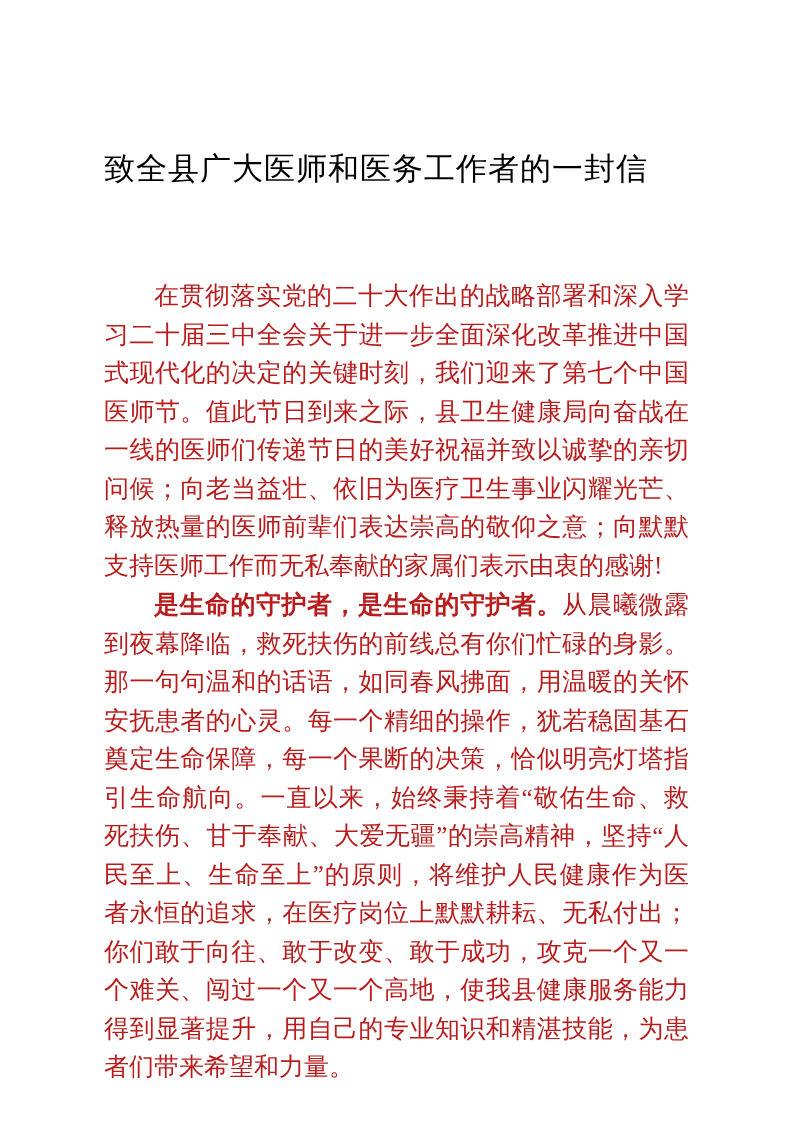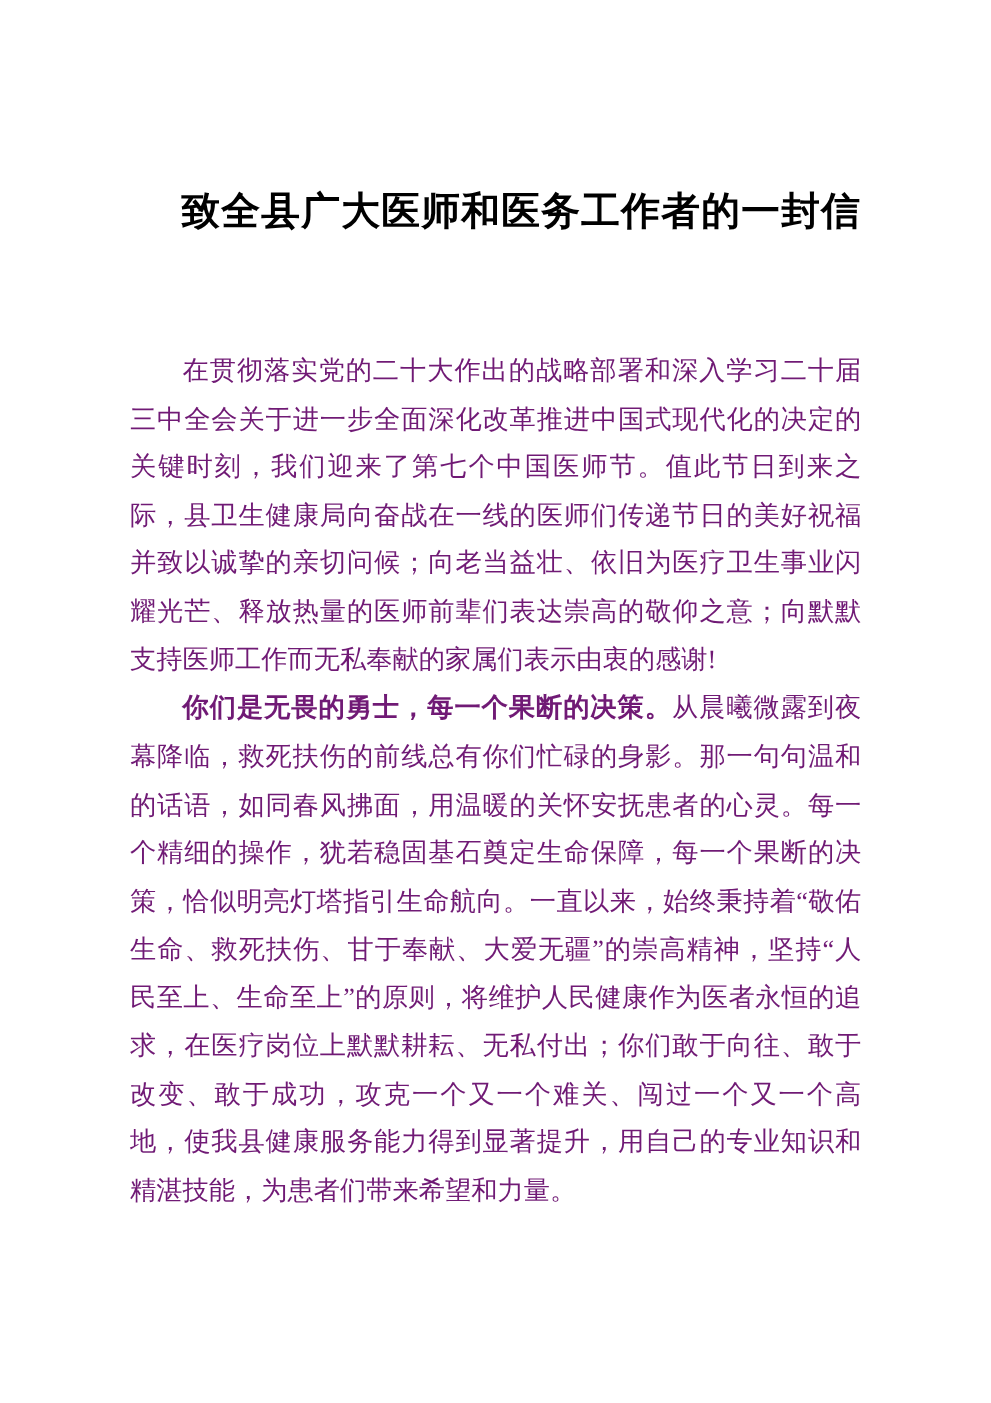--- a/index.html
+++ b/index.html
@@ -14,56 +14,56 @@
     margin: 0 auto;
     background: #ffffff;
     box-sizing: border-box;
     padding: 150px 104px 0 104px;
     overflow: hidden;
     color: #000000;
   }
   .doc-title {
     margin: 0 0 90px 0;
     font-family: "Liberation Serif", "DejaVu Serif", serif;
-    font-weight: 700;
+    font-weight: 400;
     font-size: 31px;
     line-height: 37px;
-    text-align: right;
+    text-align: left;
     letter-spacing: 1px;
     color: #000000;
   }
   .salutation {
     margin: 0;
     font-family: "Liberation Serif", "DejaVu Serif", serif;
     font-size: 21px;
     line-height: 38.5px;
     text-align: justify;
     color: #000000;
   }
   .body-para {
     margin: 0;
     font-family: "Liberation Serif", "DejaVu Serif", serif;
-    font-size: 21px;
+    font-size: 25px;
     line-height: 38.5px;
     text-align: justify;
     text-indent: 2em;
-    color: #701a75;
+    color: #b91c1c;
   }
   .bold-lead {
     font-family: "Liberation Sans", "DejaVu Sans", sans-serif;
     font-weight: 700;
   }
 </style>
 </head>
 <body>
 
 <div class="page">
   <h1 class="doc-title">致全县广大医师和医务工作者的一封信</h1>
 
 
   <p class="body-para">
     <span>在贯彻落实党的二十大作出的战略部署和深入学习二十届三中全会关于进一步全面深化改革推进中国式现代化的决定的关键时刻，我们迎来了第七个中国医师节。值此节日到来之际，县卫生健康局向奋战在一线的医师们传递节日的美好祝福并致以诚挚的亲切问候；向老当益壮、依旧为医疗卫生事业闪耀光芒、释放热量的医师前辈们表达崇高的敬仰之意；向默默支持医师工作而无私奉献的家属们表示由衷的感谢!</span>
   </p>
 
   <p class="body-para">
-    <span class="bold-lead">你们是无畏的勇士，每一个果断的决策。</span><span>从晨曦微露到夜幕降临，救死扶伤的前线总有你们忙碌的身影。那一句句温和的话语，如同春风拂面，用温暖的关怀安抚患者的心灵。每一个精细的操作，犹若稳固基石奠定生命保障，每一个果断的决策，恰似明亮灯塔指引生命航向。一直以来，始终秉持着“敬佑生命、救死扶伤、甘于奉献、大爱无疆”的崇高精神，坚持“人民至上、生命至上”的原则，将维护人民健康作为医者永恒的追求，在医疗岗位上默默耕耘、无私付出；你们敢于向往、敢于改变、敢于成功，攻克一个又一个难关、闯过一个又一个高地，使我县健康服务能力得到显著提升，用自己的专业知识和精湛技能，为患者们带来希望和力量。</span>
+    <span class="bold-lead">是生命的守护者，是生命的守护者。</span><span>从晨曦微露到夜幕降临，救死扶伤的前线总有你们忙碌的身影。那一句句温和的话语，如同春风拂面，用温暖的关怀安抚患者的心灵。每一个精细的操作，犹若稳固基石奠定生命保障，每一个果断的决策，恰似明亮灯塔指引生命航向。一直以来，始终秉持着“敬佑生命、救死扶伤、甘于奉献、大爱无疆”的崇高精神，坚持“人民至上、生命至上”的原则，将维护人民健康作为医者永恒的追求，在医疗岗位上默默耕耘、无私付出；你们敢于向往、敢于改变、敢于成功，攻克一个又一个难关、闯过一个又一个高地，使我县健康服务能力得到显著提升，用自己的专业知识和精湛技能，为患者们带来希望和力量。</span>
   </p>
 </div>
 
 </body></html>

